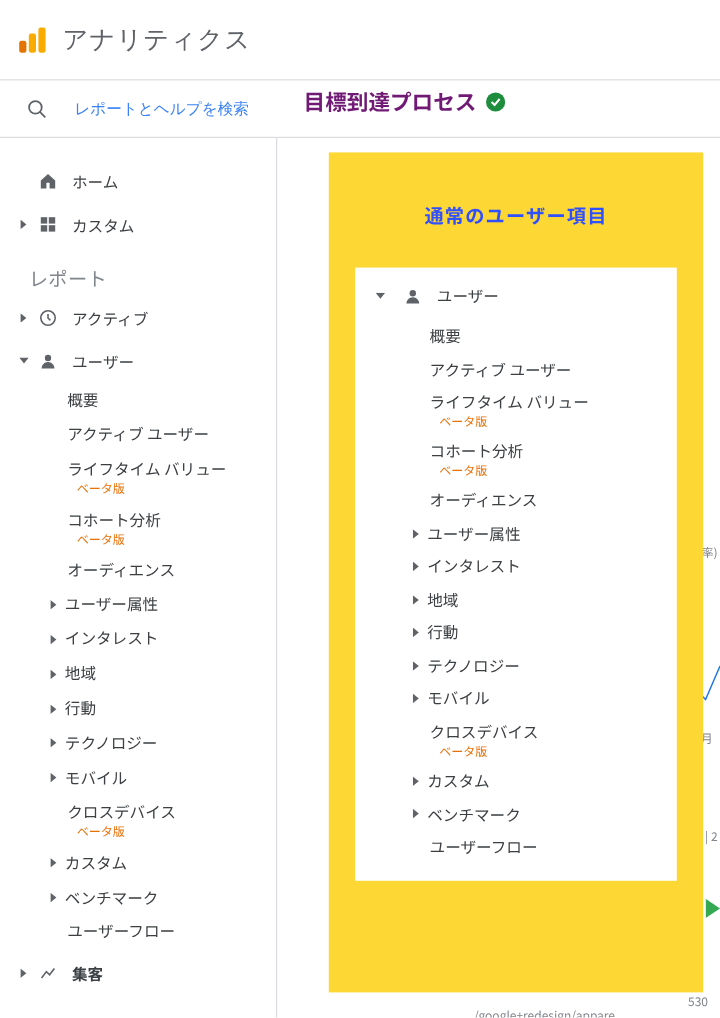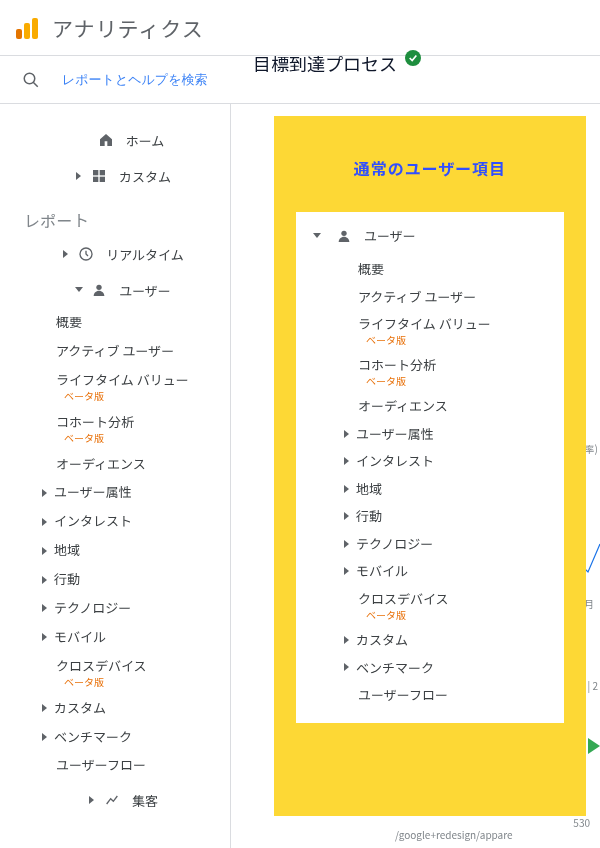--- a/index.html
+++ b/index.html
@@ -1,22 +1,22 @@
 <!DOCTYPE html>
 <html><head>
 <meta charset="utf-8">
 <style>
   * { box-sizing: border-box; }
   html, body { margin:0; padding:0; font-family: "Noto Sans JP","Noto Sans","Helvetica Neue",Arial,sans-serif; }
   body { width:600px; height:848px; background:#fff; overflow:hidden; position:relative; color:#3c4043; }
 
   
   .header {
-    height:56px; border-bottom:1px solid #dadce0;
-    display:flex; align-items:center; padding:0 8px; gap:14px;
+    height:67px; border-bottom:1px solid #dadce0;
+    display:flex; align-items:center; padding:0 8px; gap:14px;font-family:Liberation Mono, monospace;
   }
   .ga-logo { display:flex; gap:2px; align-items:flex-end; height:22px; margin-left:8px; }
   .ga-bar { width:6px; background:#f9ab00; border-radius:2px; }
   .ga-b1 { height:10px; background:#e37400; }
   .ga-b2 { height:16px; }
   .ga-b3 { height:21px; }
   .product { font-size:21px; color:#5f6368; letter-spacing:1px; }
   .crumb-area { display:flex; flex-direction:column; gap:1px; font-size:11px; color:#5f6368; min-width:0; }
   .crumb-row { display:flex; align-items:center; gap:6px; white-space:nowrap; }
   .crumb-link { color:#5f6368; }
@@ -26,35 +26,35 @@
 
   
   .search-row { display:flex; align-items:center; height:48px; padding-left:22px; gap:22px; border-bottom:1px solid #dadce0; }
   .search-icon { color:#5f6368; }
   .search-text { font-size:13px; color:#3b82f6;font-family:Liberation Serif, serif; }
 
   .content { display:flex; position:relative; height:calc(848px - 56px - 48px); }
 
   
   .sidebar { width:231px; flex:none; border-right:1px solid #dadce0; padding-top:18px; font-size:13px; color:#3c4043; overflow:hidden; }
-  .sb-item { display:flex; align-items:center; height:36px; padding-left:12px; gap:0;justify-content:center; }
+  .sb-item { display:flex; align-items:center; height:36px; padding-left:12px; gap:0; }
   .sb-caret { width:16px; display:flex; justify-content:center; color:#5f6368; }
   .sb-icon { width:24px; display:flex; justify-content:center; color:#5f6368; }
   .sb-label { padding-left:8px; }
   .sb-section-title { font-size:16px; color:#80868b; padding:14px 0 4px 24px; letter-spacing:0.3px; }
   .sb-sub { padding-left:56px; padding-right:10px; }
   .sb-sub-item { padding:6px 0; font-size:13px; line-height:1.3; }
   .sb-sub-item.has-caret { display:flex; align-items:center; gap:6px; padding-left:0; margin-left:-14px; }
   .sb-sub-item .mini-caret { color:#5f6368; }
   .beta { color:#e8710a; font-size:10px; padding-left:8px; }
-  .sb-bottom { padding-top:4px; }
+  .sb-bottom { padding-top:4px;font-weight:bold; }
 
   
   .main { flex:1; position:relative; }
-  .page-title-row { display:flex; gap:8px; padding:0 0 0 22px; font-size:18px; color:#0f172a; height:48px; font-weight:400; }
+  .page-title-row { display:flex; align-items:center; gap:8px; padding:0 0 0 22px; font-size:18px; color:#701a75; height:48px; font-weight:700; }
   .verified { width:16px; height:16px; border-radius:50%; background:#1e8e3e; display:flex; align-items:center; justify-content:center; }
   .verified svg { display:block; }
 
   
   .overlay {
     position:absolute; top:12px; left:43px;
     width:312px; height:700px;
     background:#fdd835;
     padding:18px 22px 18px 22px;
   }
@@ -128,21 +128,21 @@
         <svg width="6" height="8" viewBox="0 0 6 8">
             <path d="M0 0 L5 4 L0 8" fill="#5f6368"></path>
           </svg>
       </span>
       <span class="sb-icon">
         <svg width="16" height="16" viewBox="0 0 24 24">
             <circle cx="12" cy="12" r="9" fill="none" stroke="#5f6368" stroke-width="2"></circle>
             <path d="M12 7 V12 L15 15" fill="none" stroke="#5f6368" stroke-width="2"></path>
           </svg>
       </span>
-      <span class="sb-label">リアルタイム</span>
+      <span class="sb-label">アクティブ</span>
     </div>
 
     <div class="sb-item">
       <span class="sb-caret">
         <svg width="8" height="6" viewBox="0 0 8 6">
             <path d="M0 0 L4 5 L8 0" fill="#5f6368"></path>
           </svg>
       </span>
       <span class="sb-icon">
         <svg width="16" height="16" viewBox="0 0 24 24">

